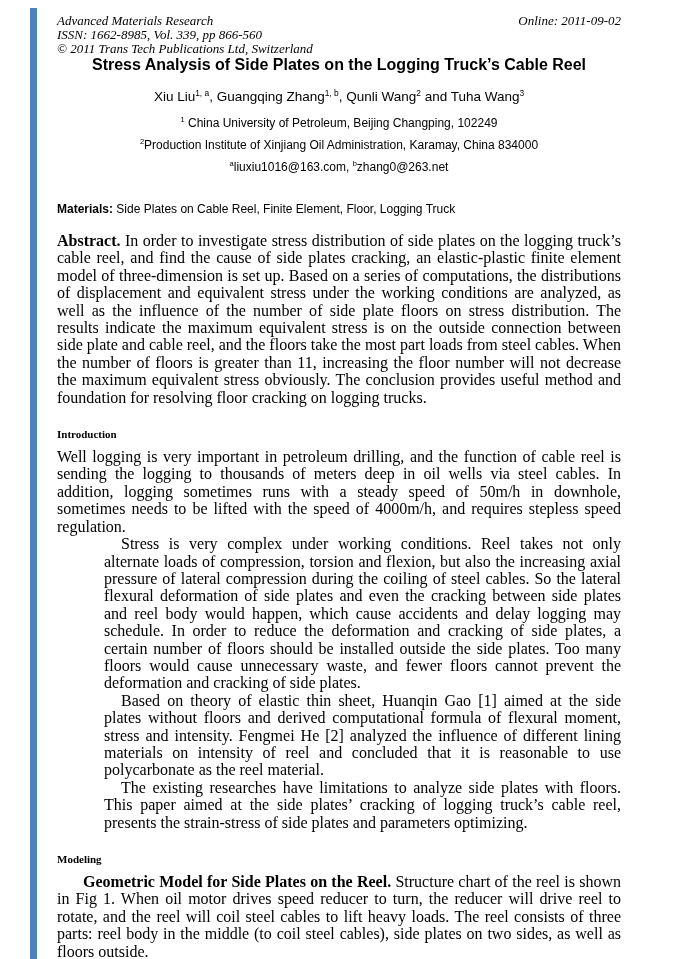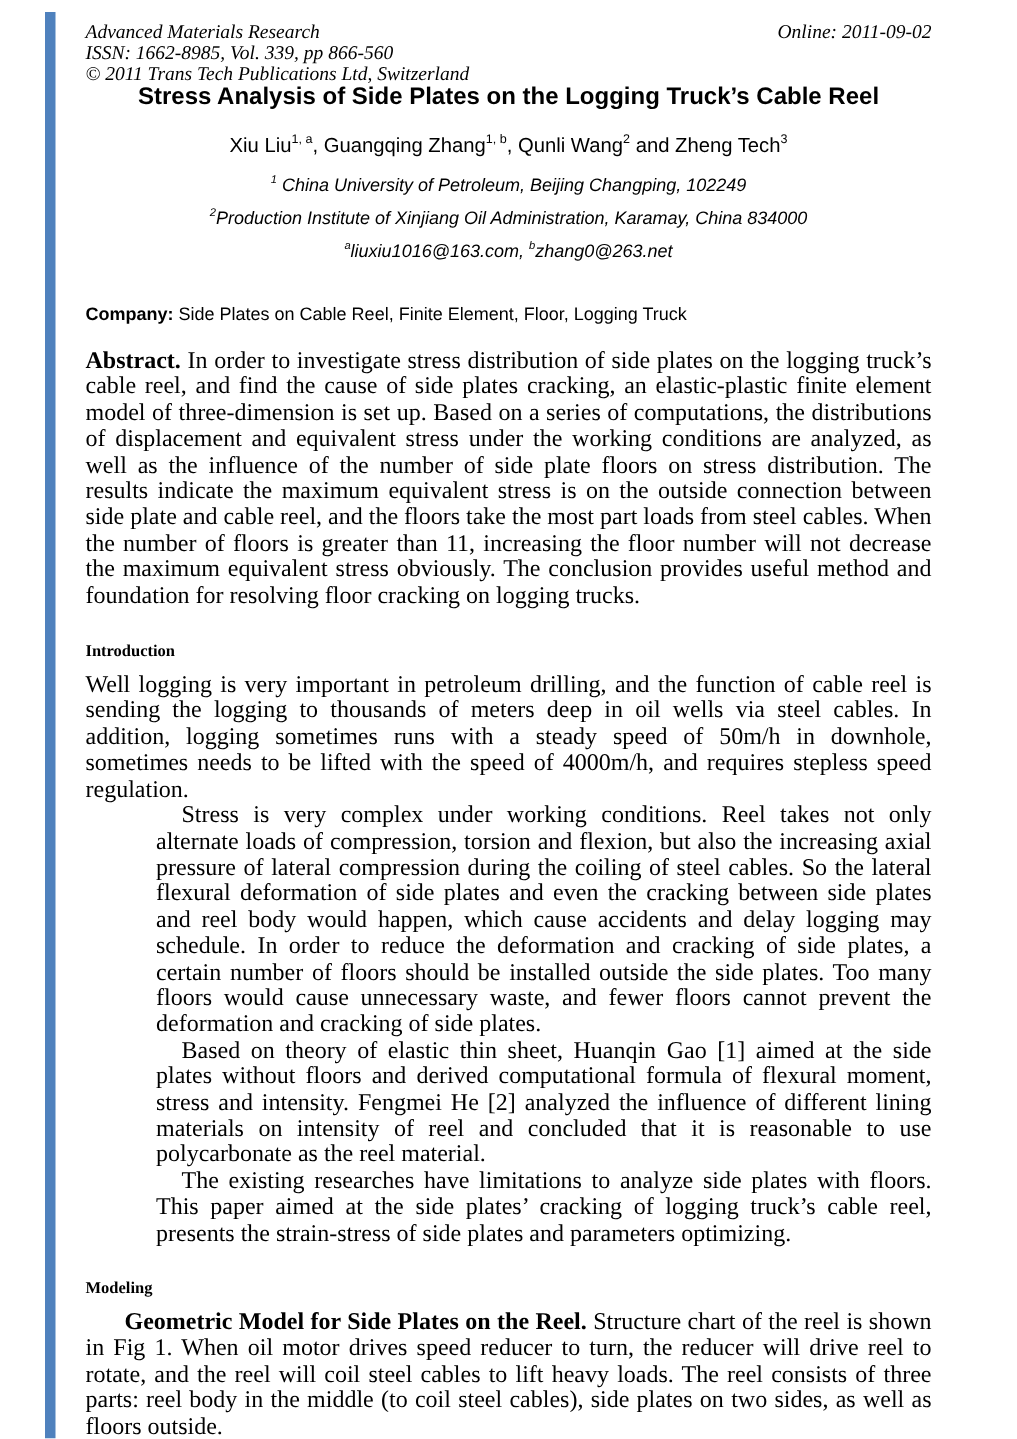--- a/index.html
+++ b/index.html
@@ -47,21 +47,20 @@
     font-size: 13.5px;
     text-align: center;
     margin-top: 15px;
   }
   .affiliations {
     font-family: "Liberation Sans", sans-serif;
     font-size: 12px;
     text-align: center;
     margin-top: 8px;
     line-height: 22px;
-    font-style: italic;
   }
   sup {
     font-size: 0.62em;
     line-height: 0;
     vertical-align: super;
   }
   .keywords {
     font-family: "Liberation Sans", sans-serif;
     font-size: 12px;
     margin-top: 24px;
@@ -95,29 +94,29 @@
     <div class="header-left">
       <div>Advanced Materials Research</div>
       <div>ISSN: 1662-8985, Vol. 339, pp 866-560</div>
       <div>© 2011 Trans Tech Publications Ltd, Switzerland</div>
     </div>
     <div class="header-right">Online: 2011-09-02</div>
   </div>
 
   <h1 class="title">Stress Analysis of Side Plates on the Logging Truck’s Cable Reel</h1>
 
-  <p class="authors"><span>Xiu Liu</span><sup>1, a</sup><span>, Guangqing Zhang</span><sup>1, b</sup><span>, Qunli Wang</span><sup>2</sup><span> and Zheng Tech</span><sup>3</sup></p>
+  <p class="authors"><span>Xiu Liu</span><sup>1, a</sup><span>, Guangqing Zhang</span><sup>1, b</sup><span>, Qunli Wang</span><sup>2</sup><span> and Tuha Wang</span><sup>3</sup></p>
 
   <div class="affiliations">
     <div><sup>1</sup><span> China University of Petroleum, Beijing Changping, 102249</span></div>
     <div><sup>2</sup><span>Production Institute of Xinjiang Oil Administration, Karamay, China 834000</span></div>
     <div><sup>a</sup><span>liuxiu1016@163.com, </span><sup>b</sup><span>zhang0@263.net</span></div>
   </div>
 
-  <p class="keywords"><b>Company:</b><span> Side Plates on Cable Reel, Finite Element, Floor, Logging Truck</span></p>
+  <p class="keywords"><b>Materials:</b><span> Side Plates on Cable Reel, Finite Element, Floor, Logging Truck</span></p>
 
   <p class="body-block abstract"><b>Abstract.</b><span> In order to investigate stress distribution of side plates on the logging truck’s cable reel, and find the cause of side plates cracking, an elastic-plastic finite element model of three-dimension is set up. Based on a series of computations, the distributions of displacement and equivalent stress under the working conditions are analyzed, as well as the influence of the number of side plate floors on stress distribution. The results indicate the maximum equivalent stress is on the outside connection between side plate and cable reel, and the floors take the most part loads from steel cables. When the number of floors is greater than 11, increasing the floor number will not decrease the maximum equivalent stress obviously. The conclusion provides useful method and foundation for resolving floor cracking on logging trucks.</span></p>
 
   <h2 class="section-heading">Introduction</h2>
 
   <p class="body-block para first-para">Well logging is very important in petroleum drilling, and the function of cable reel is sending the logging to thousands of meters deep in oil wells via steel cables. In addition, logging sometimes runs with a steady speed of 50m/h in downhole, sometimes needs to be lifted with the speed of 4000m/h, and requires stepless speed regulation.</p>
   <p class="body-block para indent">Stress is very complex under working conditions. Reel takes not only alternate loads of compression, torsion and flexion, but also the increasing axial pressure of lateral compression during the coiling of steel cables. So the lateral flexural deformation of side plates and even the cracking between side plates and reel body would happen, which cause accidents and delay logging may schedule. In order to reduce the deformation and cracking of side plates, a certain number of floors should be installed outside the side plates. Too many floors would cause unnecessary waste, and fewer floors cannot prevent the deformation and cracking of side plates.</p>
   <p class="body-block para indent">Based on theory of elastic thin sheet, Huanqin Gao [1] aimed at the side plates without floors and derived computational formula of flexural moment, stress and intensity. Fengmei He [2] analyzed the influence of different lining materials on intensity of reel and concluded that it is reasonable to use polycarbonate as the reel material.</p>
   <p class="body-block para indent">The existing researches have limitations to analyze side plates with floors. This paper aimed at the side plates’ cracking of logging truck’s cable reel, presents the strain-stress of side plates and parameters optimizing.</p>
 

